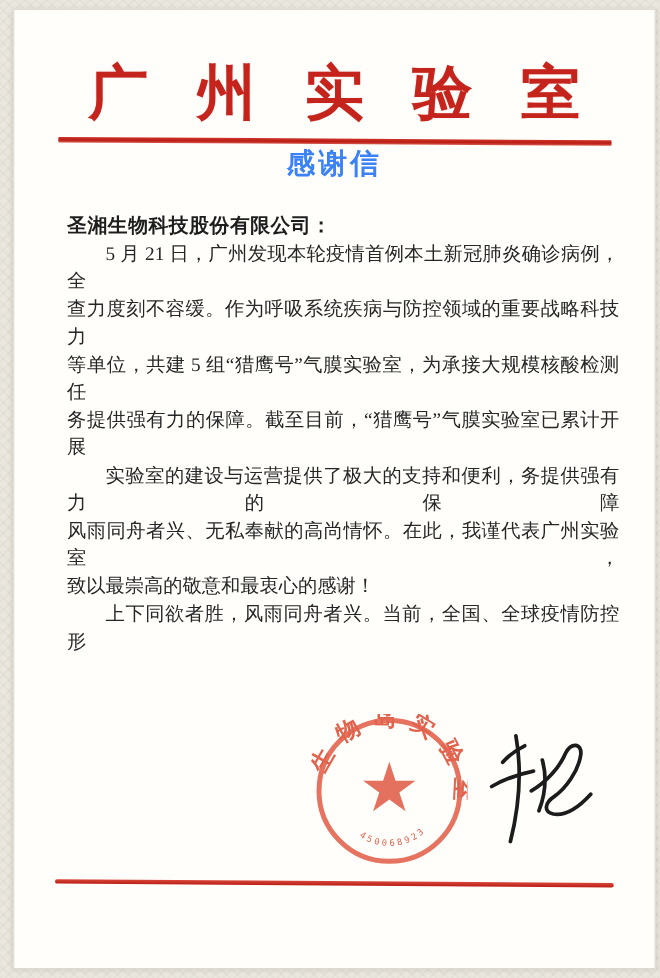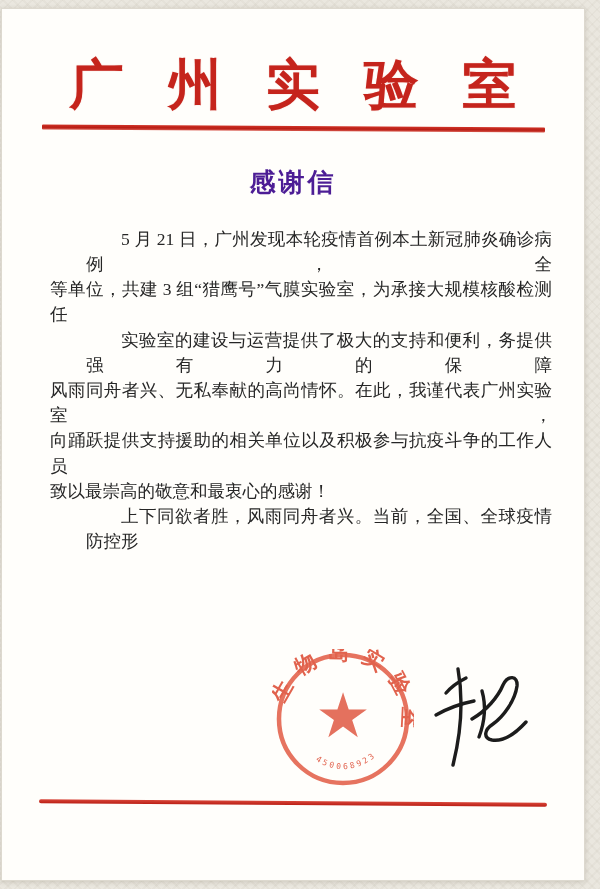--- a/index.html
+++ b/index.html
@@ -10,21 +10,21 @@
   }
   .backdrop{
     position:relative; width:600px; height:889px;
     background-color:#eae7df;
     background-image:
       repeating-linear-gradient(45deg, rgba(150,140,120,.06) 0 2px, transparent 2px 7px),
       repeating-linear-gradient(-45deg, rgba(150,140,120,.06) 0 2px, transparent 2px 7px);
     overflow:hidden;
   }
   .page{
-    position:absolute; left:1px; top:8px; width:584px; height:873px;
+    position:absolute; left:12px; top:8px; width:584px; height:873px;
     background:#fffefb;
     border:1px solid #ddd9cf;
     box-shadow:0 1px 5px rgba(60,50,30,.18);
     overflow:hidden;
   }
   
   .org-name{
     margin-top:44px;
     text-align:center;
     font-size:54px; font-weight:bold; line-height:1.2;
@@ -34,37 +34,36 @@
     text-shadow:0 0 1px rgba(197,36,28,.4);
   }
   .head-rule{
     margin:8px 39px 0 40px; height:5px;
     background:linear-gradient(180deg,#d03428 0%, #b91d14 55%, #d8584d 100%);
     transform:rotate(.35deg);
     border-radius:1px;
   }
   
   .letter-title{
-    margin-top:34px;
     text-align:center;
-    font-size:26px; font-weight:bold; color:#4c1d95;
+    font-size:26px; font-weight:bold; color:#3b82f6;
     letter-spacing:3px;
   }
   
   .body-text{
     margin-top:27px;
     padding:0 32px 0 48px;
     font-size:17.5px; line-height:25.2px; color:#262626;
   }
   .recipient{
     font-weight:bold; font-size:18px; letter-spacing:.5px;
     color:#1d1d1d;
   }
   .line{ text-align:justify; text-align-last:justify; }
-  .para .line:first-child{ text-indent:2em;margin-left:36px; }
+  .para .line:first-child{ text-indent:2em; }
   .para .line:last-child{ text-align-last:left; }
   
   .seal{
     position:absolute; left:270px; top:640px; width:142px; height:142px;
     z-index:3; mix-blend-mode:multiply; opacity:.88;
     pointer-events:none;
   }
   
   .handsign{
     position:absolute; left:428px; top:652px; width:104px; height:116px;
@@ -83,28 +82,30 @@
 
 <div class="backdrop">
   <div class="page">
 
     <div class="org-name">广州实验室</div>
     <div class="head-rule"></div>
 
     <div class="letter-title">感谢信</div>
 
     <div class="body-text">
+      <div class="recipient line" style="text-align-last:left;">圣湘生物科技股份有限公司：</div>
       <div class="para">
           <div class="line">5 月 21 日，广州发现本轮疫情首例本土新冠肺炎确诊病例，全</div>
-          <div class="line">等单位，共建 3 组“猎鹰号”气膜实验室，为承接大规模核酸检测任</div>
+          <div class="line">查力度刻不容缓。作为呼吸系统疾病与防控领域的重要战略科技力</div>
+          <div class="line">等单位，共建 5 组“猎鹰号”气膜实验室，为承接大规模核酸检测任</div>
+          <div class="line">务提供强有力的保障。截至目前，“猎鹰号”气膜实验室已累计开展</div>
         </div>
       <div class="para">
           <div class="line">实验室的建设与运营提供了极大的支持和便利，务提供强有力的保障</div>
           <div class="line">风雨同舟者兴、无私奉献的高尚情怀。在此，我谨代表广州实验室，</div>
-          <div class="line">向踊跃提供支持援助的相关单位以及积极参与抗疫斗争的工作人员</div>
           <div class="line">致以最崇高的敬意和最衷心的感谢！</div>
         </div>
       <div class="para">
           <div class="line">上下同欲者胜，风雨同舟者兴。当前，全国、全球疫情防控形</div>
         </div>
     </div>
 
     <svg class="seal" viewBox="0 0 142 142">
       <circle cx="71" cy="70" r="64" fill="none" stroke="#e0513a" stroke-width="4.5" opacity=".92"></circle>
       <path id="sealArc" d="M 13 86 A 60 60 0 1 1 129 86" fill="none"></path>

